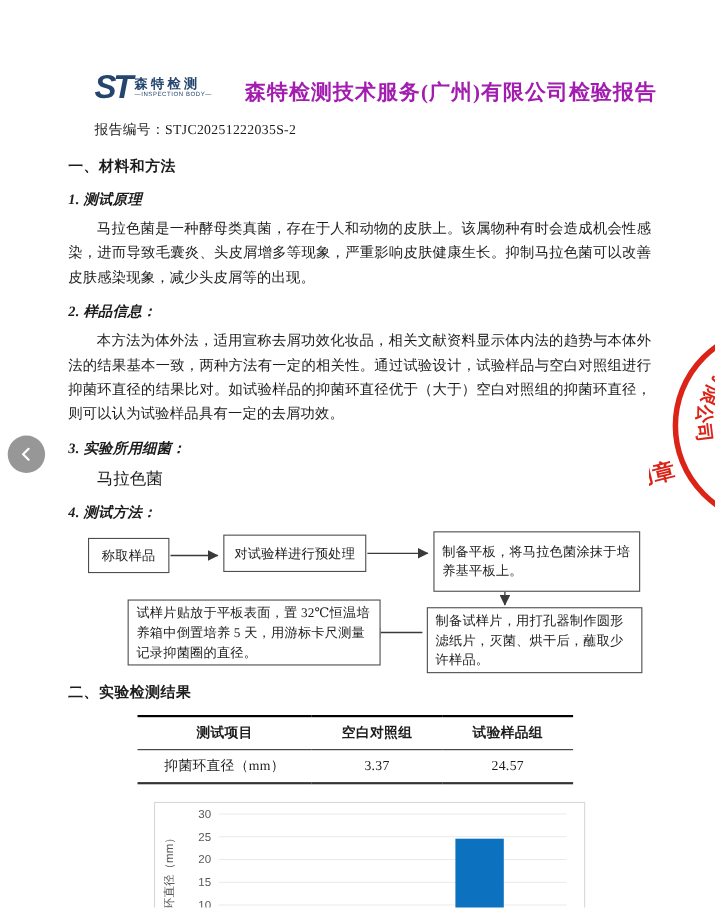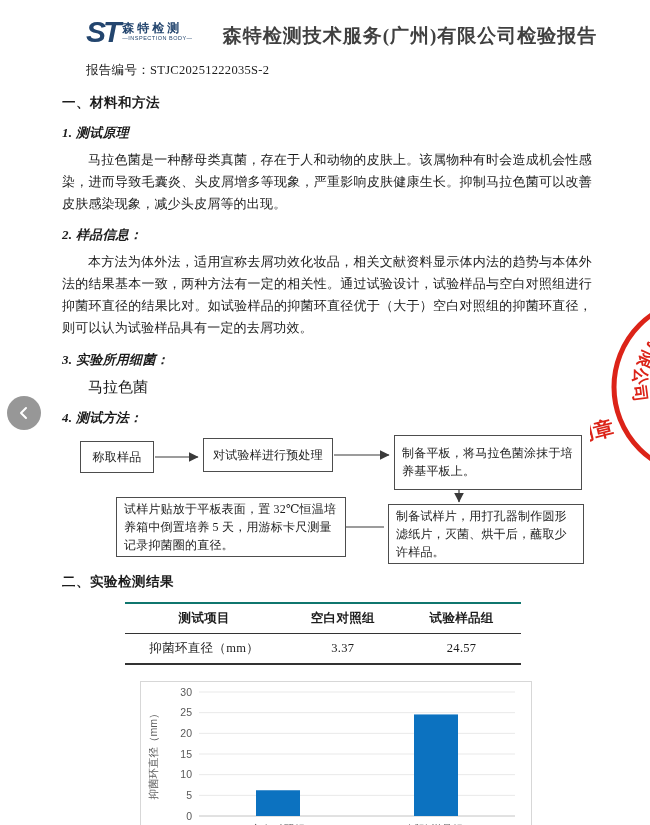--- a/index.html
+++ b/index.html
@@ -1,46 +1,46 @@
 <!DOCTYPE html>
 <html><head>
 <meta charset="utf-8">
 <style>
   html,body{margin:0;padding:0;}
   body{
     width:650px;height:825px;background:#ffffff;position:relative;overflow:hidden;
     font-family:"Liberation Serif","DejaVu Serif",serif;color:#1c1c1c;
   }
   
-  .header{display:flex;align-items:flex-start;padding:17px 34px 0 86px;}
+  .header{display:flex;align-items:flex-start;padding:17px 34px 0 86px;margin-top:48px;}
   .logo{width:118px;flex:0 0 auto;display:flex;align-items:center;}
   .logo-mark{font-family:"Liberation Sans",sans-serif;font-size:30px;font-weight:bold;
     color:#23456e;font-style:italic;line-height:1;letter-spacing:-3px;}
   .logo-text{margin-left:4px;}
   .logo-name{font-size:12px;font-weight:bold;color:#23456e;letter-spacing:3px;line-height:1.1;}
   .logo-sub{font-family:"Liberation Sans",sans-serif;font-size:5.5px;color:#23456e;letter-spacing:.5px;line-height:1.4;}
-  .title{flex:1;text-align:center;font-size:19px;font-weight:bold;color:#404040;letter-spacing:1px;padding-top:6px;}
+  .title{flex:1;text-align:center;font-size:19px;font-weight:bold;color:#a21caf;letter-spacing:1px;padding-top:6px;}
   .report-line{margin:13px 0 0 86px;font-size:12.5px;letter-spacing:.3px;}
   
   .h-sec{margin:15px 0 0 62px;font-size:13.5px;font-weight:bold;letter-spacing:.5px;}
   .h-sub{margin:12px 0 0 62px;font-size:13px;font-weight:bold;letter-spacing:.3px;font-style:italic;}
   .para{margin:7px 58px 0 62px;font-size:13px;line-height:1.68;letter-spacing:.2px;
     text-indent:2em;text-align:justify;}
   .plain{margin:9px 0 0 88px;font-size:15px;}
   
   .flow{position:relative;width:650px;height:138px;margin-top:6px;}
   .fbox{position:absolute;border:1px solid #4d4d4d;background:#fff;font-size:12px;
     line-height:1.5;letter-spacing:.2px;padding:4px 7px;box-sizing:border-box;
     display:flex;align-items:center;}
   .fbox.center{justify-content:center;text-align:left;}
   .flow svg{position:absolute;left:0;top:0;}
   
   .rtable{margin:11px 0 0 125px;width:396px;border-collapse:collapse;font-size:12.5px;}
   .rtable th,.rtable td{padding:6px 4px;text-align:center;font-weight:normal;letter-spacing:.3px;}
-  .rtable thead tr{border-top:2px solid #0f766e;border-bottom:1px solid #333;}
+  .rtable thead tr{border-top:2px solid #000000;border-bottom:1px solid #333;}
   .rtable tbody tr{border-bottom:2px solid #333;}
   .rtable th{font-weight:bold;}
   
   .chart-wrap{margin:16px 0 0 140px;width:392px;height:170px;border:1px solid #d7d7d7;
     background:#fff;box-sizing:border-box;}
   
   .stamp{position:absolute;right:0;top:295px;width:60px;height:185px;pointer-events:none;}
   
   .nav-prev{position:absolute;left:7px;top:396px;width:34px;height:34px;border-radius:50%;
     background:rgba(125,125,125,.8);display:flex;align-items:center;justify-content:center;

